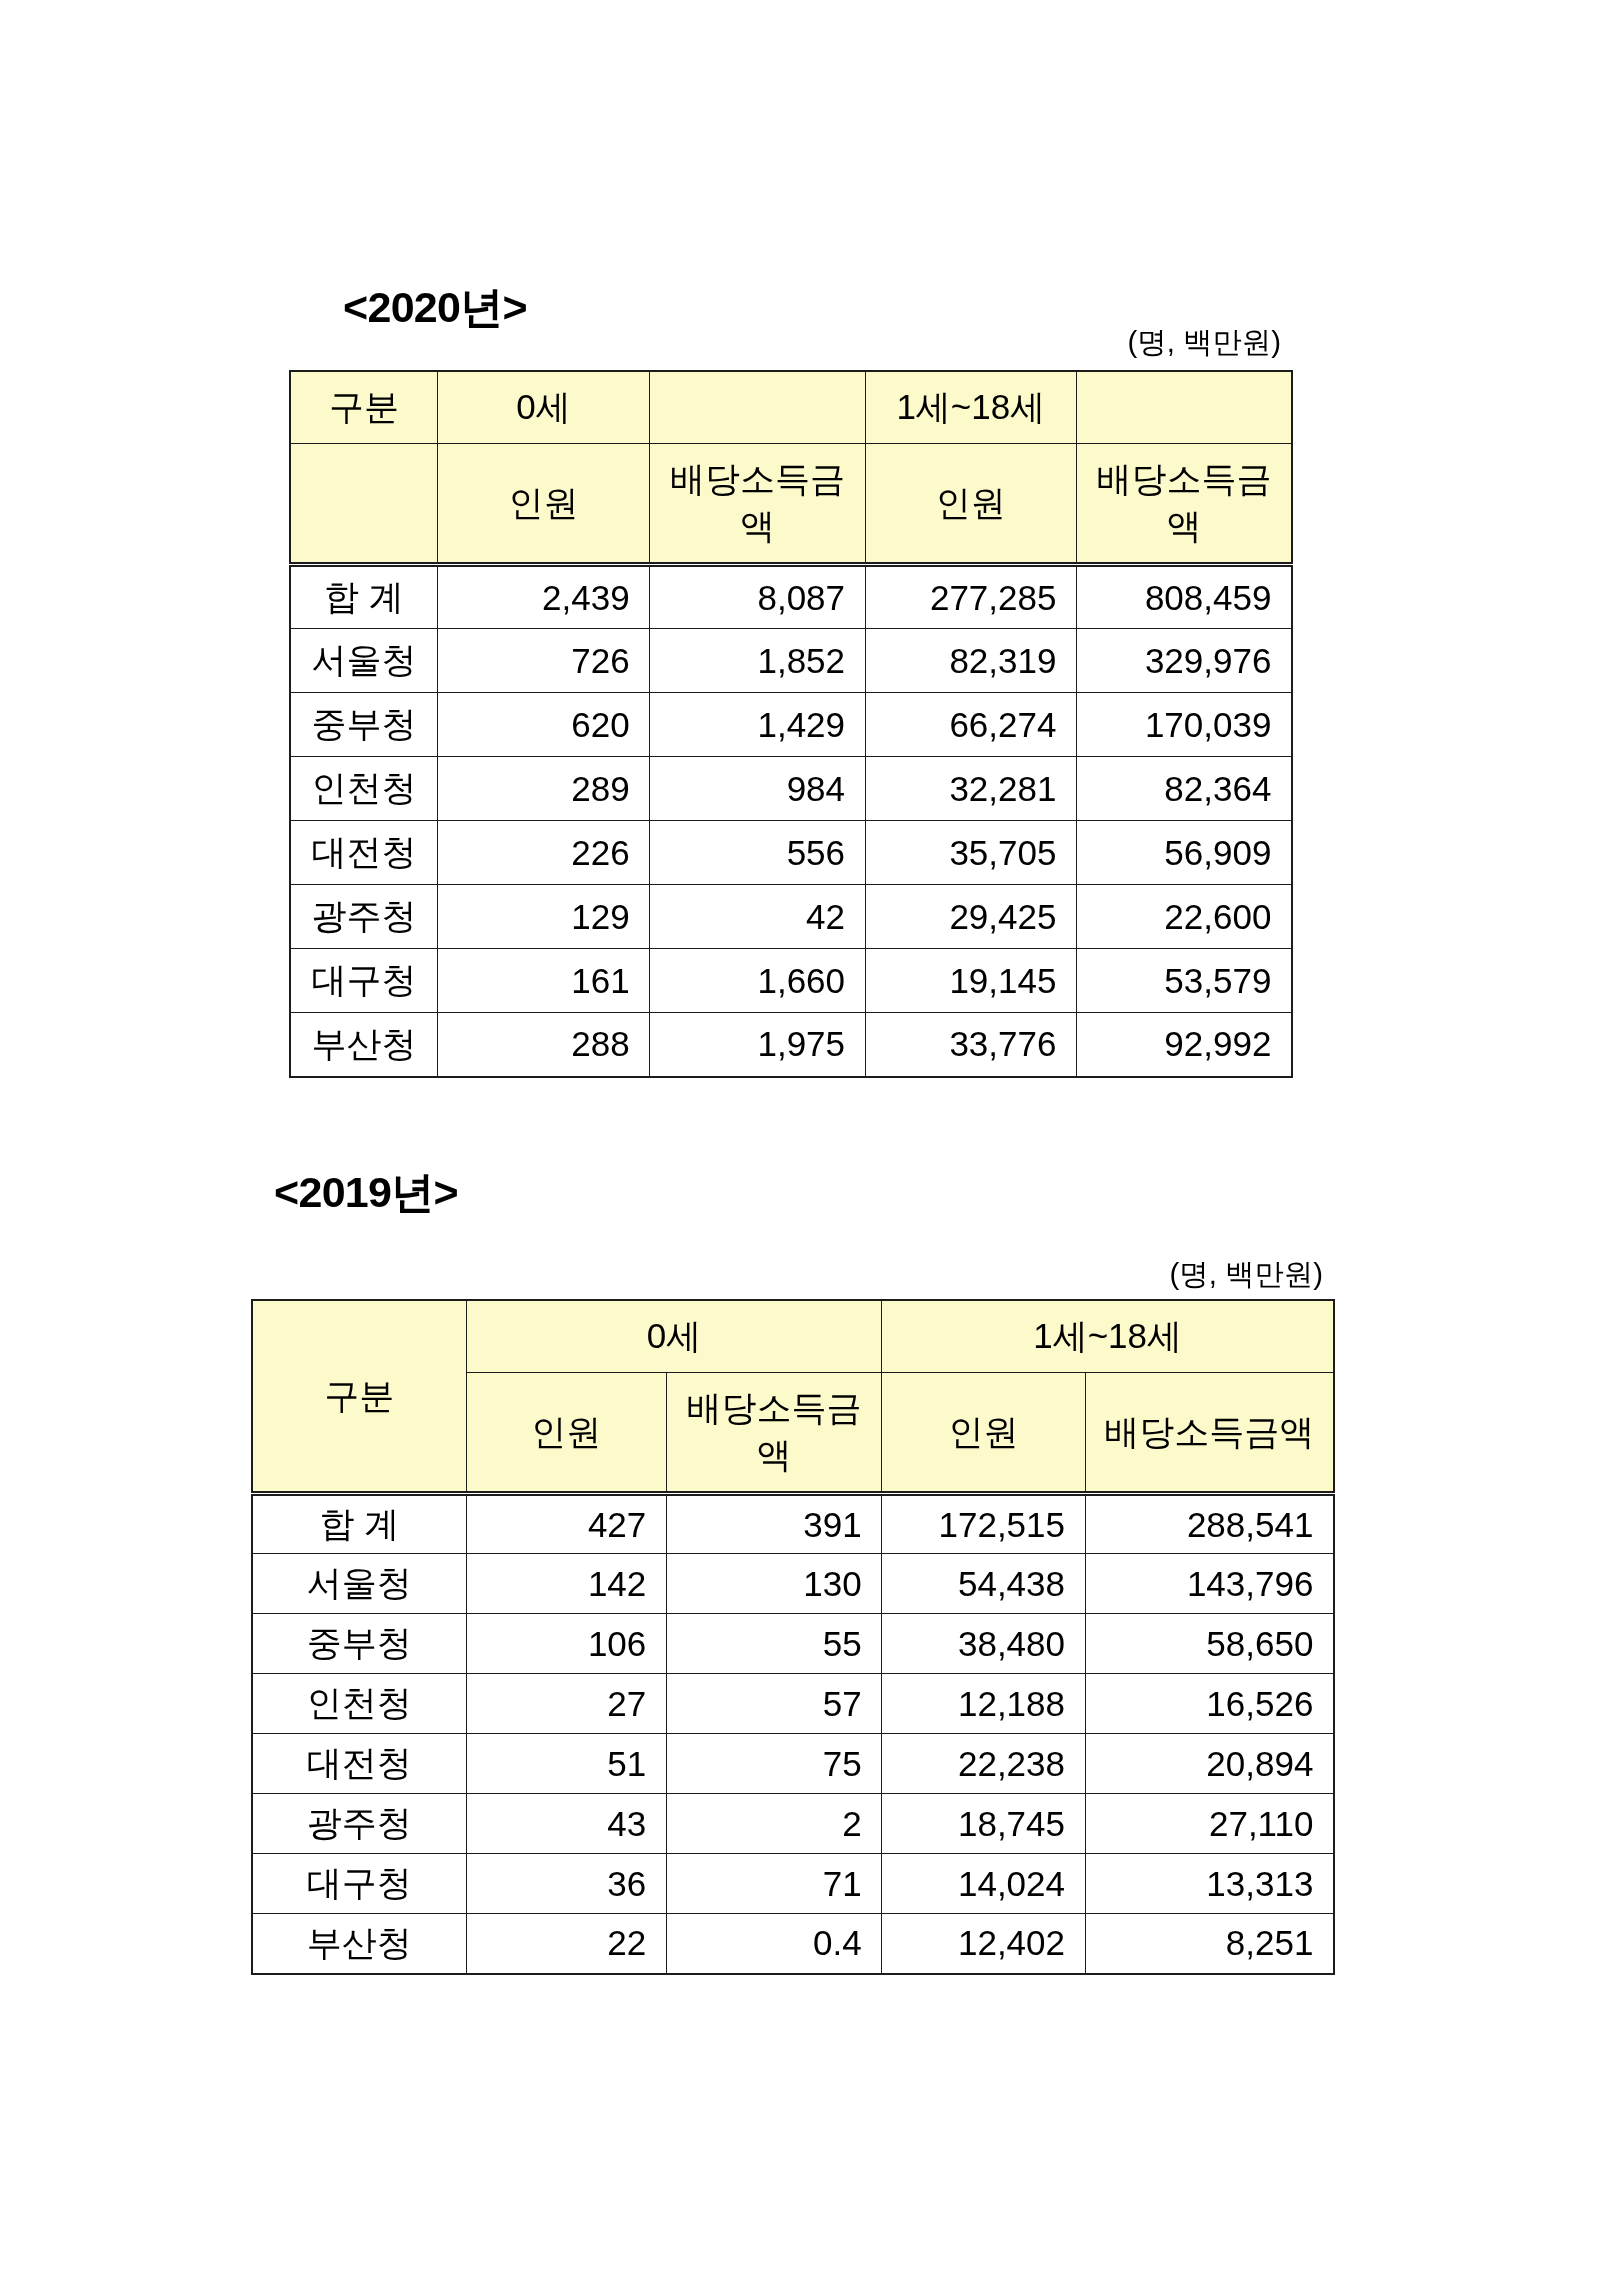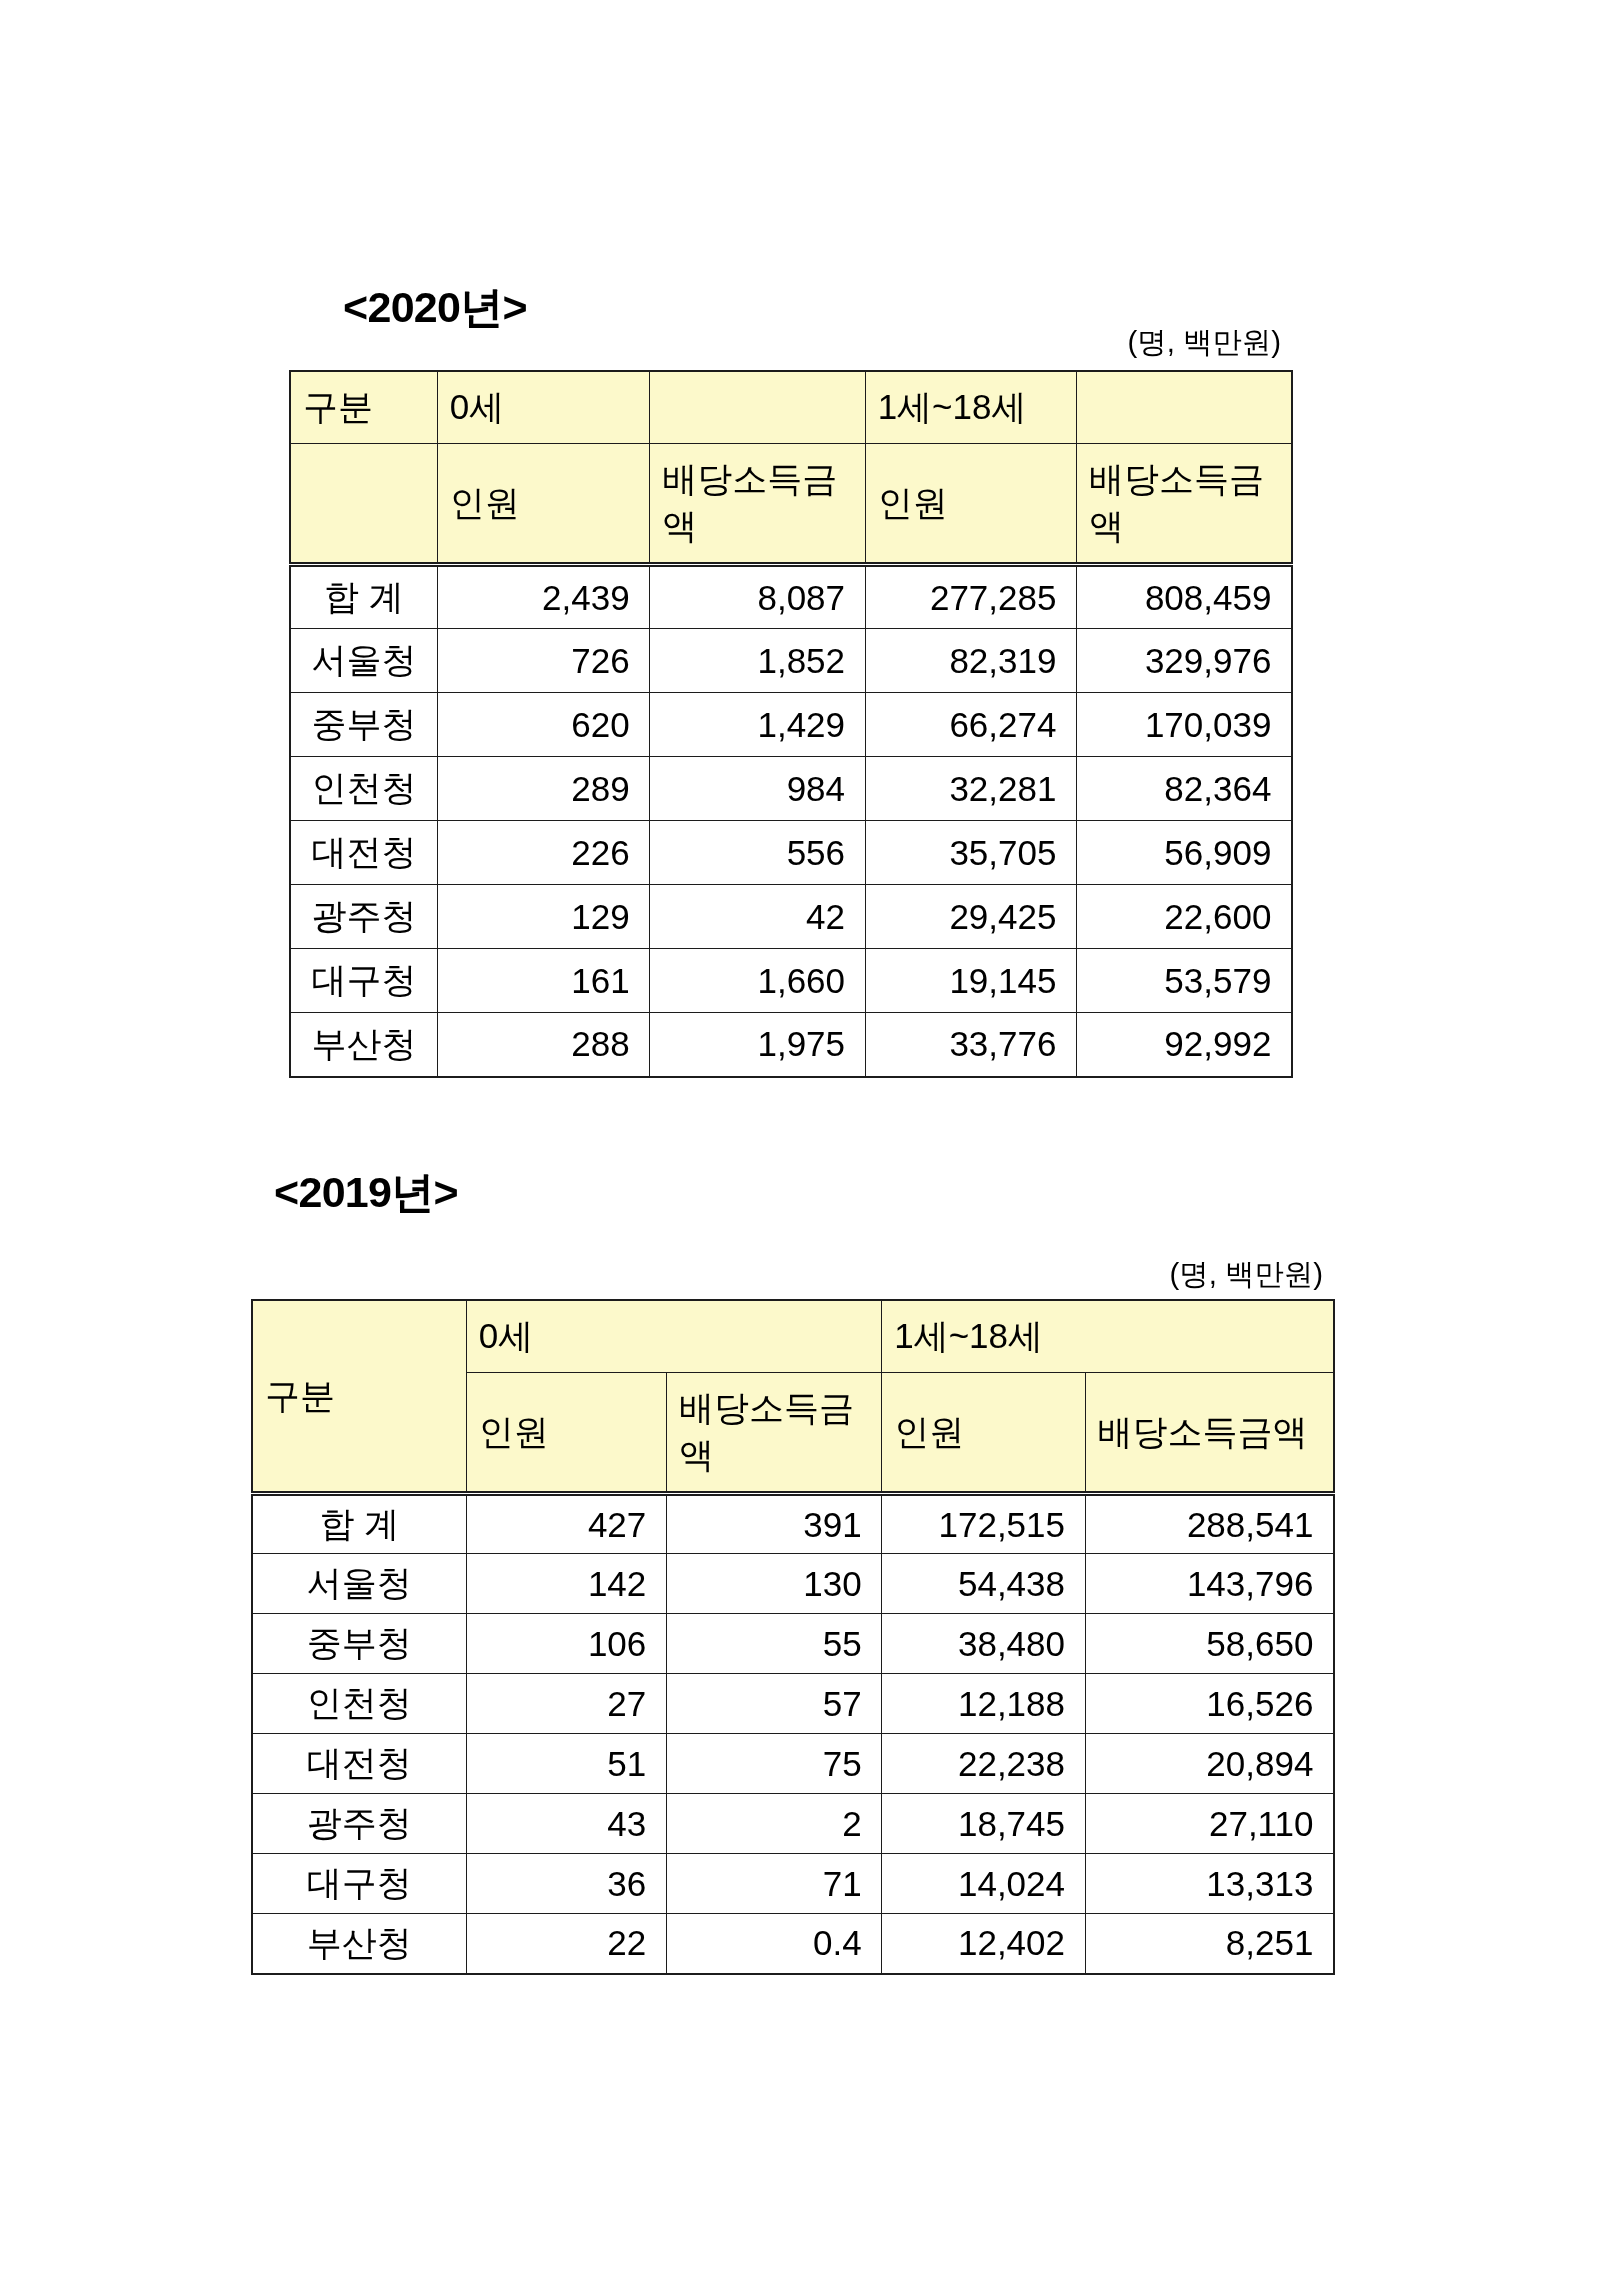--- a/index.html
+++ b/index.html
@@ -42,21 +42,21 @@
   .data-table th, .data-table td {
     border:1.3px solid #1c1c1c;
     font-weight:400;
     vertical-align:middle;
     overflow:hidden;
     box-sizing:border-box;
   }
   .data-table th {
     background:#fcf9cb;
     font-size:35px;
-    text-align:left;
+    text-align:center;
     padding:12px;
   }
   .hdr-sep { border-bottom:5.9px double #1c1c1c !important; }
 
   .label-cell {
     text-align:center;
     font-size:35px;
     background:#ffffff;
     margin-left:48px;
   }

